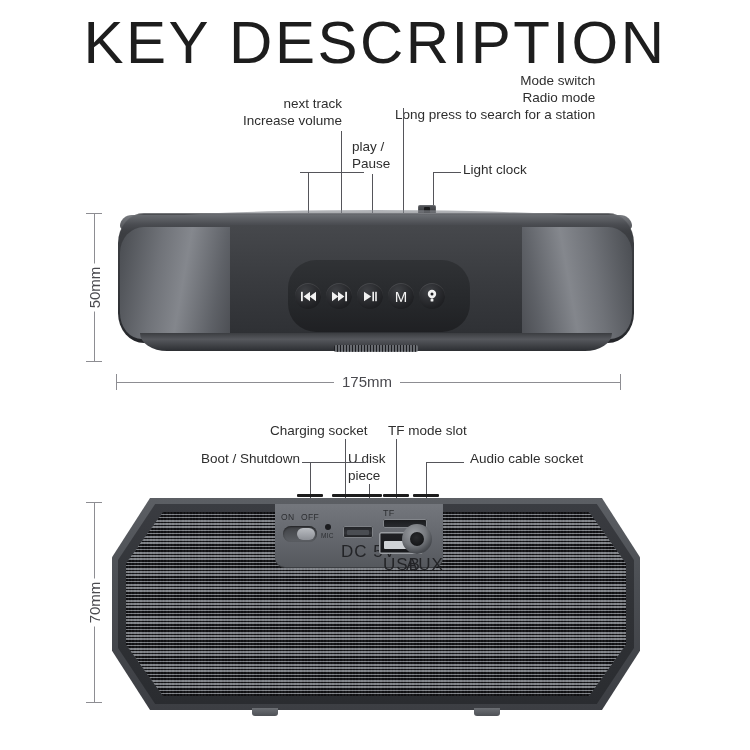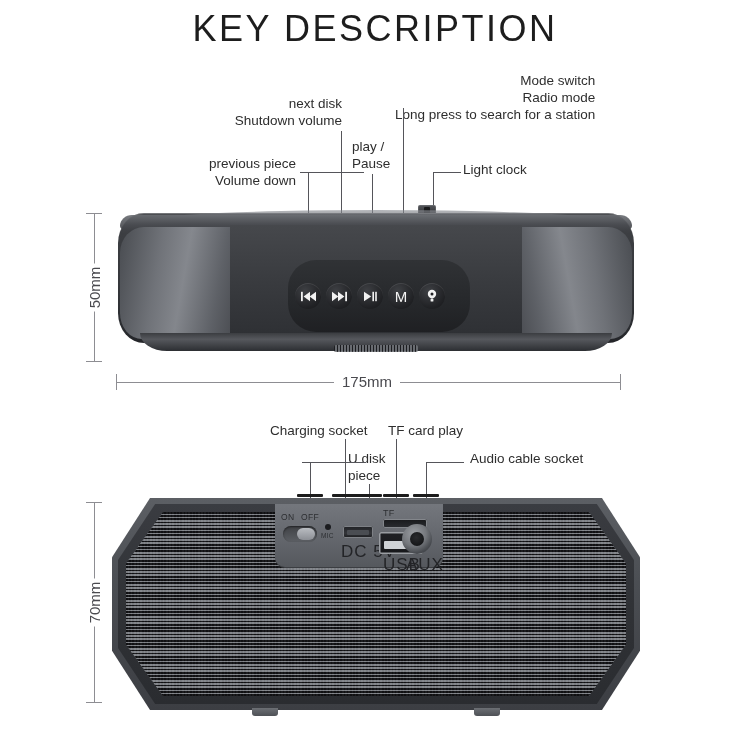--- a/index.html
+++ b/index.html
@@ -9,21 +9,21 @@
     font-family:"Liberation Sans", sans-serif;
     color:#2b2b2b;
     overflow:hidden;
   }
   #page{position:relative;width:750px;height:750px;}
 
   
   .title{
     position:absolute;left:0;top:8px;width:750px;
     text-align:center;
-    font-size:36px;
+    font-size:60px;
     font-weight:300;
     letter-spacing:2.5px;
     color:#1d1d1d;
     font-family:"Liberation Sans", sans-serif;
     white-space:nowrap;
   }
 
   
   .lbl{
     position:absolute;
@@ -215,28 +215,24 @@
     background:linear-gradient(180deg,#6c6f74 0%,#4e5156 100%);
   }
 </style>
 </head>
 <body>
 
 <div id="page">
 
   <div class="title">KEY DESCRIPTION</div>
 
-  <div class="lbl r" style="left:176px;top:155px;width:120px;">
-    <div>previous piece</div>
-    <div>Volume down</div>
-  </div>
 
   <div class="lbl r" style="left:222px;top:95px;width:120px;">
-    <div>next disk</div>
-    <div>Shutdown volume</div>
+    <div>next track</div>
+    <div>Increase volume</div>
   </div>
 
   <div class="lbl" style="left:352px;top:138px;">
     <div>play /</div>
     <div>Pause</div>
   </div>
 
   <div class="lbl" style="left:395px;top:72px;text-align:right;">
     <div>Mode switch</div>
     <div>Radio mode</div>
@@ -333,32 +329,35 @@
   <div class="dimV" style="left:94px;top:213px;height:148px;"></div>
   <div class="dimCapH" style="left:86px;top:213px;"></div>
   <div class="dimCapH" style="left:86px;top:361px;"></div>
   <div class="dimTxt dimTxtV" style="left:70px;top:279px;width:48px;text-align:center;">50mm</div>
 
   <div class="dimH" style="left:116px;top:382px;width:504px;"></div>
   <div class="dimCapV" style="left:116px;top:374px;"></div>
   <div class="dimCapV" style="left:620px;top:374px;"></div>
   <div class="dimTxt" style="left:334px;top:373px;padding:0 8px;">175mm</div>
 
+  <div class="lbl r" style="left:160px;top:450px;width:140px;">
+    <div>Boot / Shutdown</div>
+  </div>
 
   <div class="lbl" style="left:246px;top:422px;margin-left:24px;">
     <div>Charging socket</div>
   </div>
 
   <div class="lbl" style="left:348px;top:450px;">
     <div>U disk</div>
     <div>piece</div>
   </div>
 
   <div class="lbl" style="left:388px;top:422px;">
-    <div>TF card play</div>
+    <div>TF mode slot</div>
   </div>
 
   <div class="lbl" style="left:470px;top:450px;">
     <div>Audio cable socket</div>
   </div>
 
   <div class="hline" style="left:302px;top:462px;width:64px;"></div>
   <div class="vline" style="left:310px;top:462px;height:62px;"></div>
   <div class="tick" style="left:297px;top:494px;width:26px;"></div>
   <div class="dotd" style="left:307.5px;top:521px;"></div>

